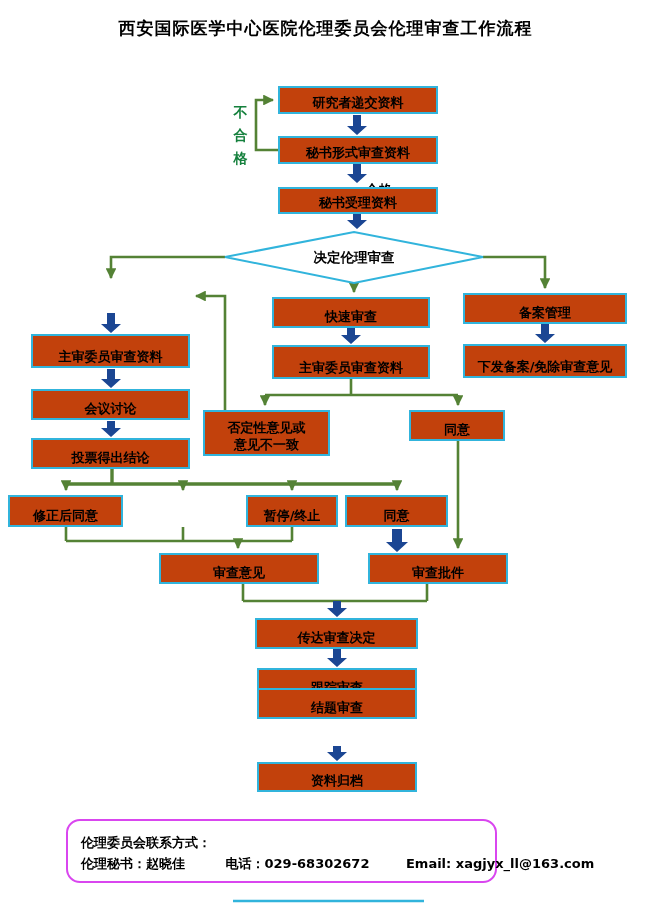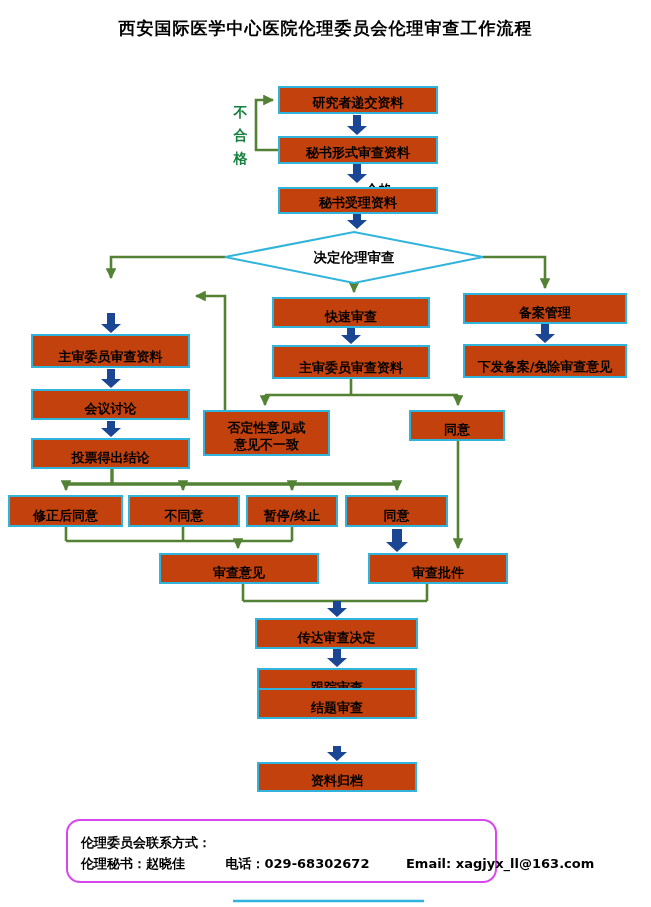--- a/index.html
+++ b/index.html
@@ -166,23 +166,20 @@
   <div class="node small" style="left:463px;top:344px;width:164px;height:34px;">
       <span>下发备案/免除审查意见</span>
     </div>
   <div class="node" style="left:409px;top:410px;width:96px;height:31px;">
       <span>同意</span>
     </div>
 
   <div class="node" style="left:8px;top:495px;width:115px;height:32px;">
       <span>修正后同意</span>
     </div>
-  <div class="node" style="left:128px;top:495px;width:112px;height:32px;">
-      <span>不同意</span>
-    </div>
   <div class="node small" style="left:246px;top:495px;width:92px;height:32px;">
       <span>暂停/终止</span>
     </div>
   <div class="node" style="left:345px;top:495px;width:103px;height:32px;">
       <span>同意</span>
     </div>
 
   <div class="node" style="left:159px;top:553px;width:160px;height:31px;">
       <span>审查意见</span>
     </div>

